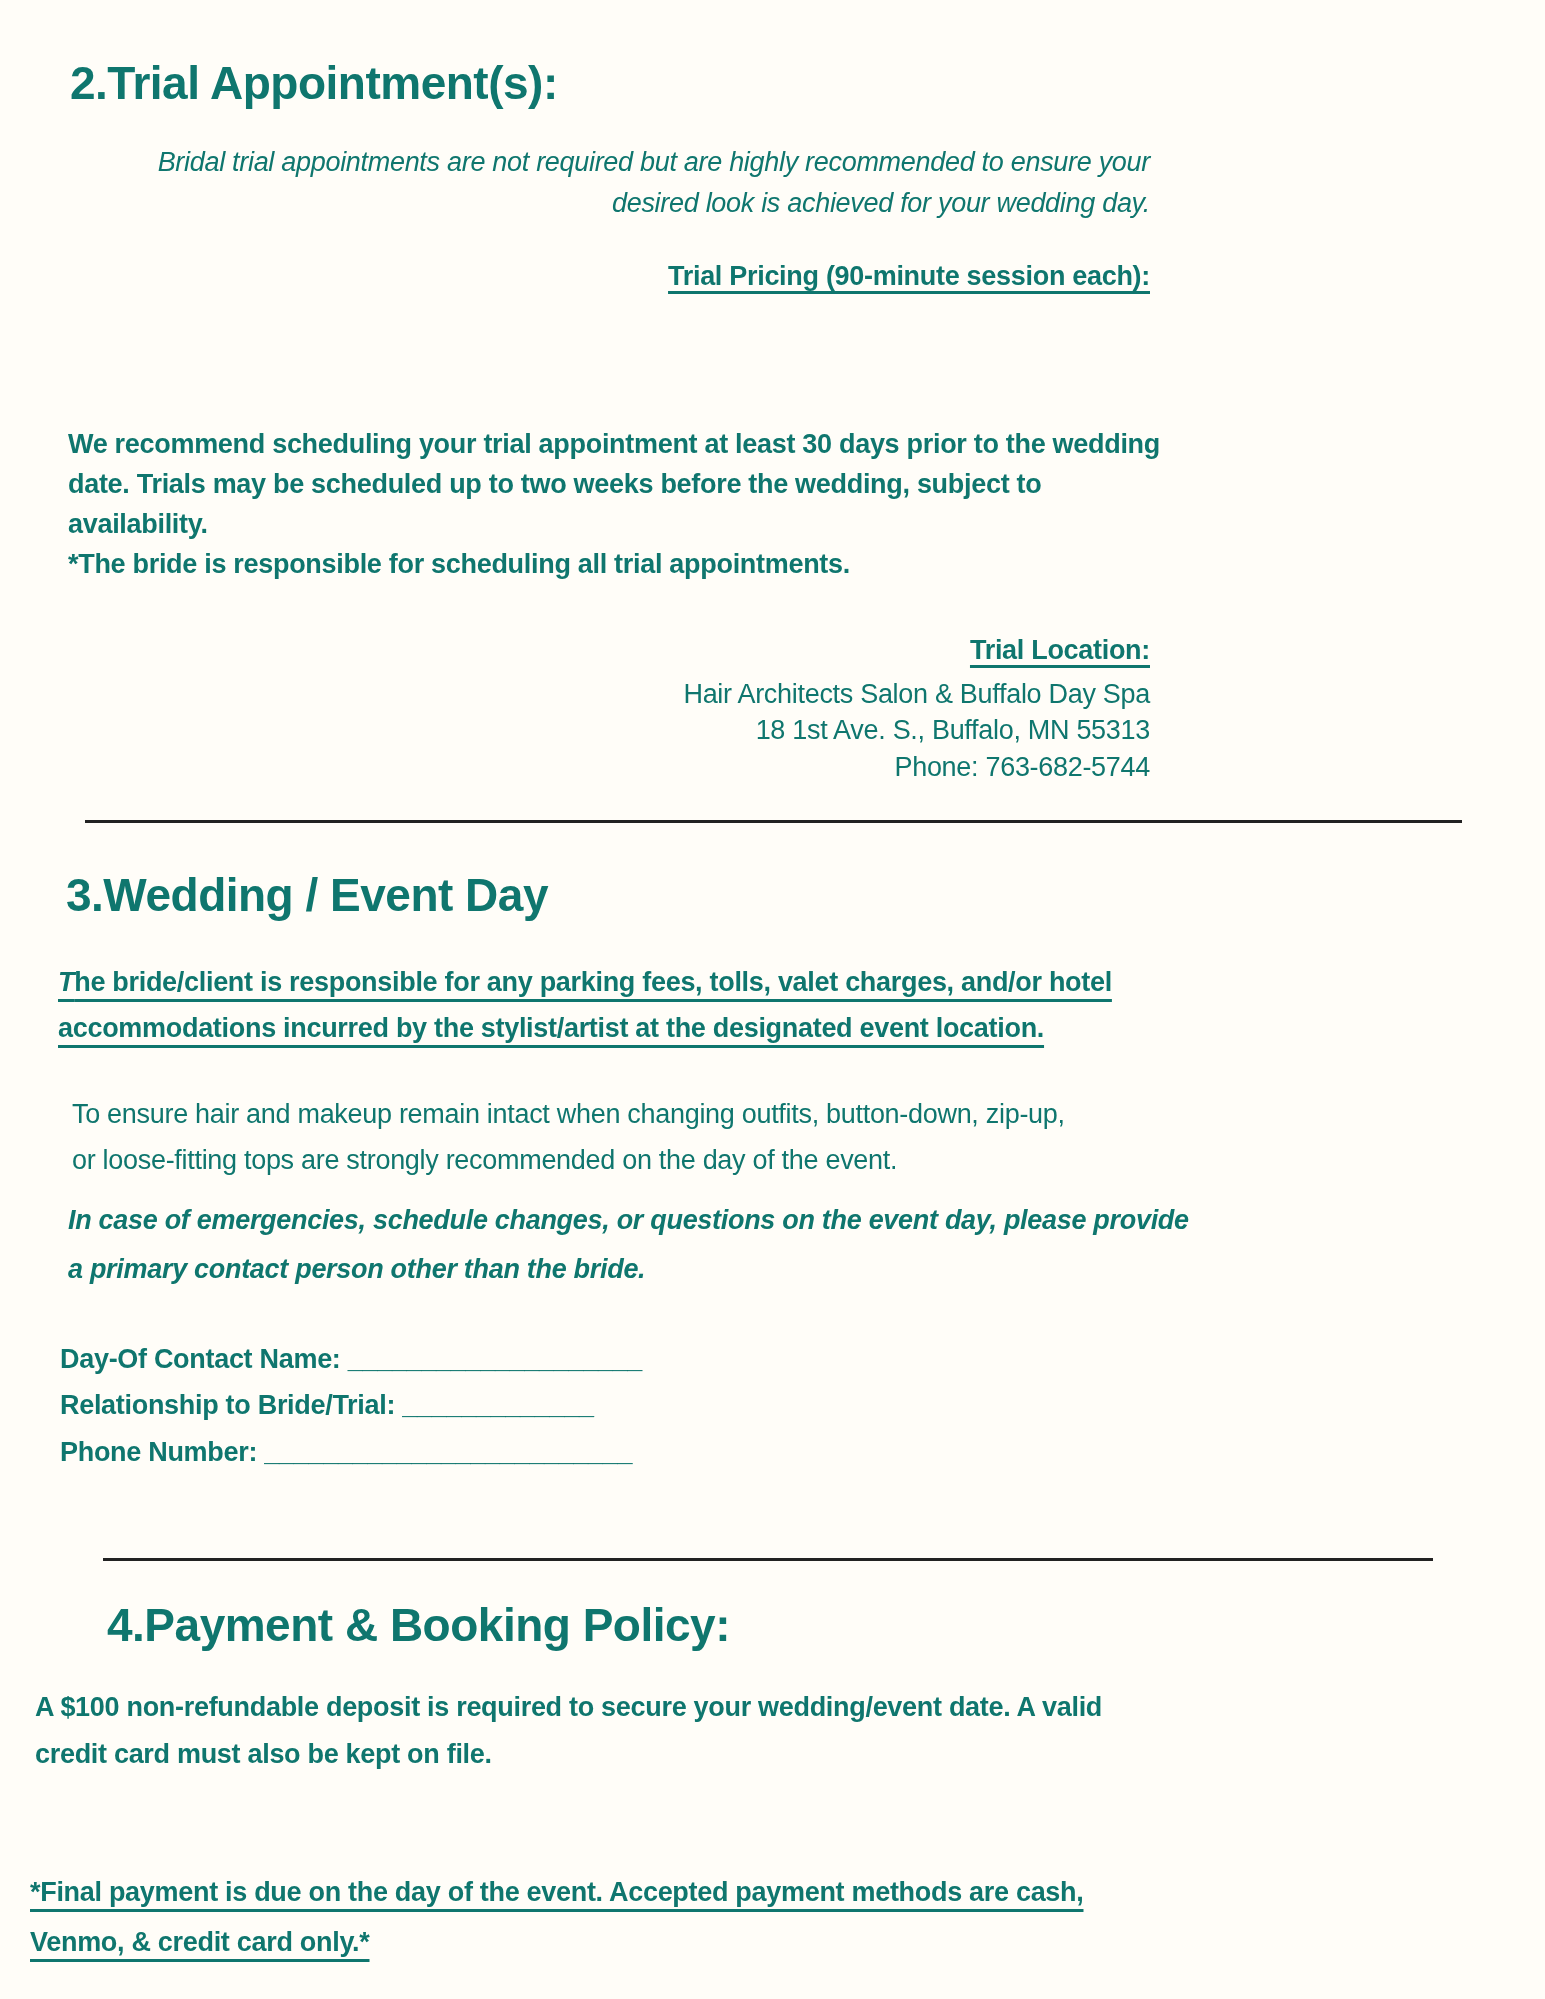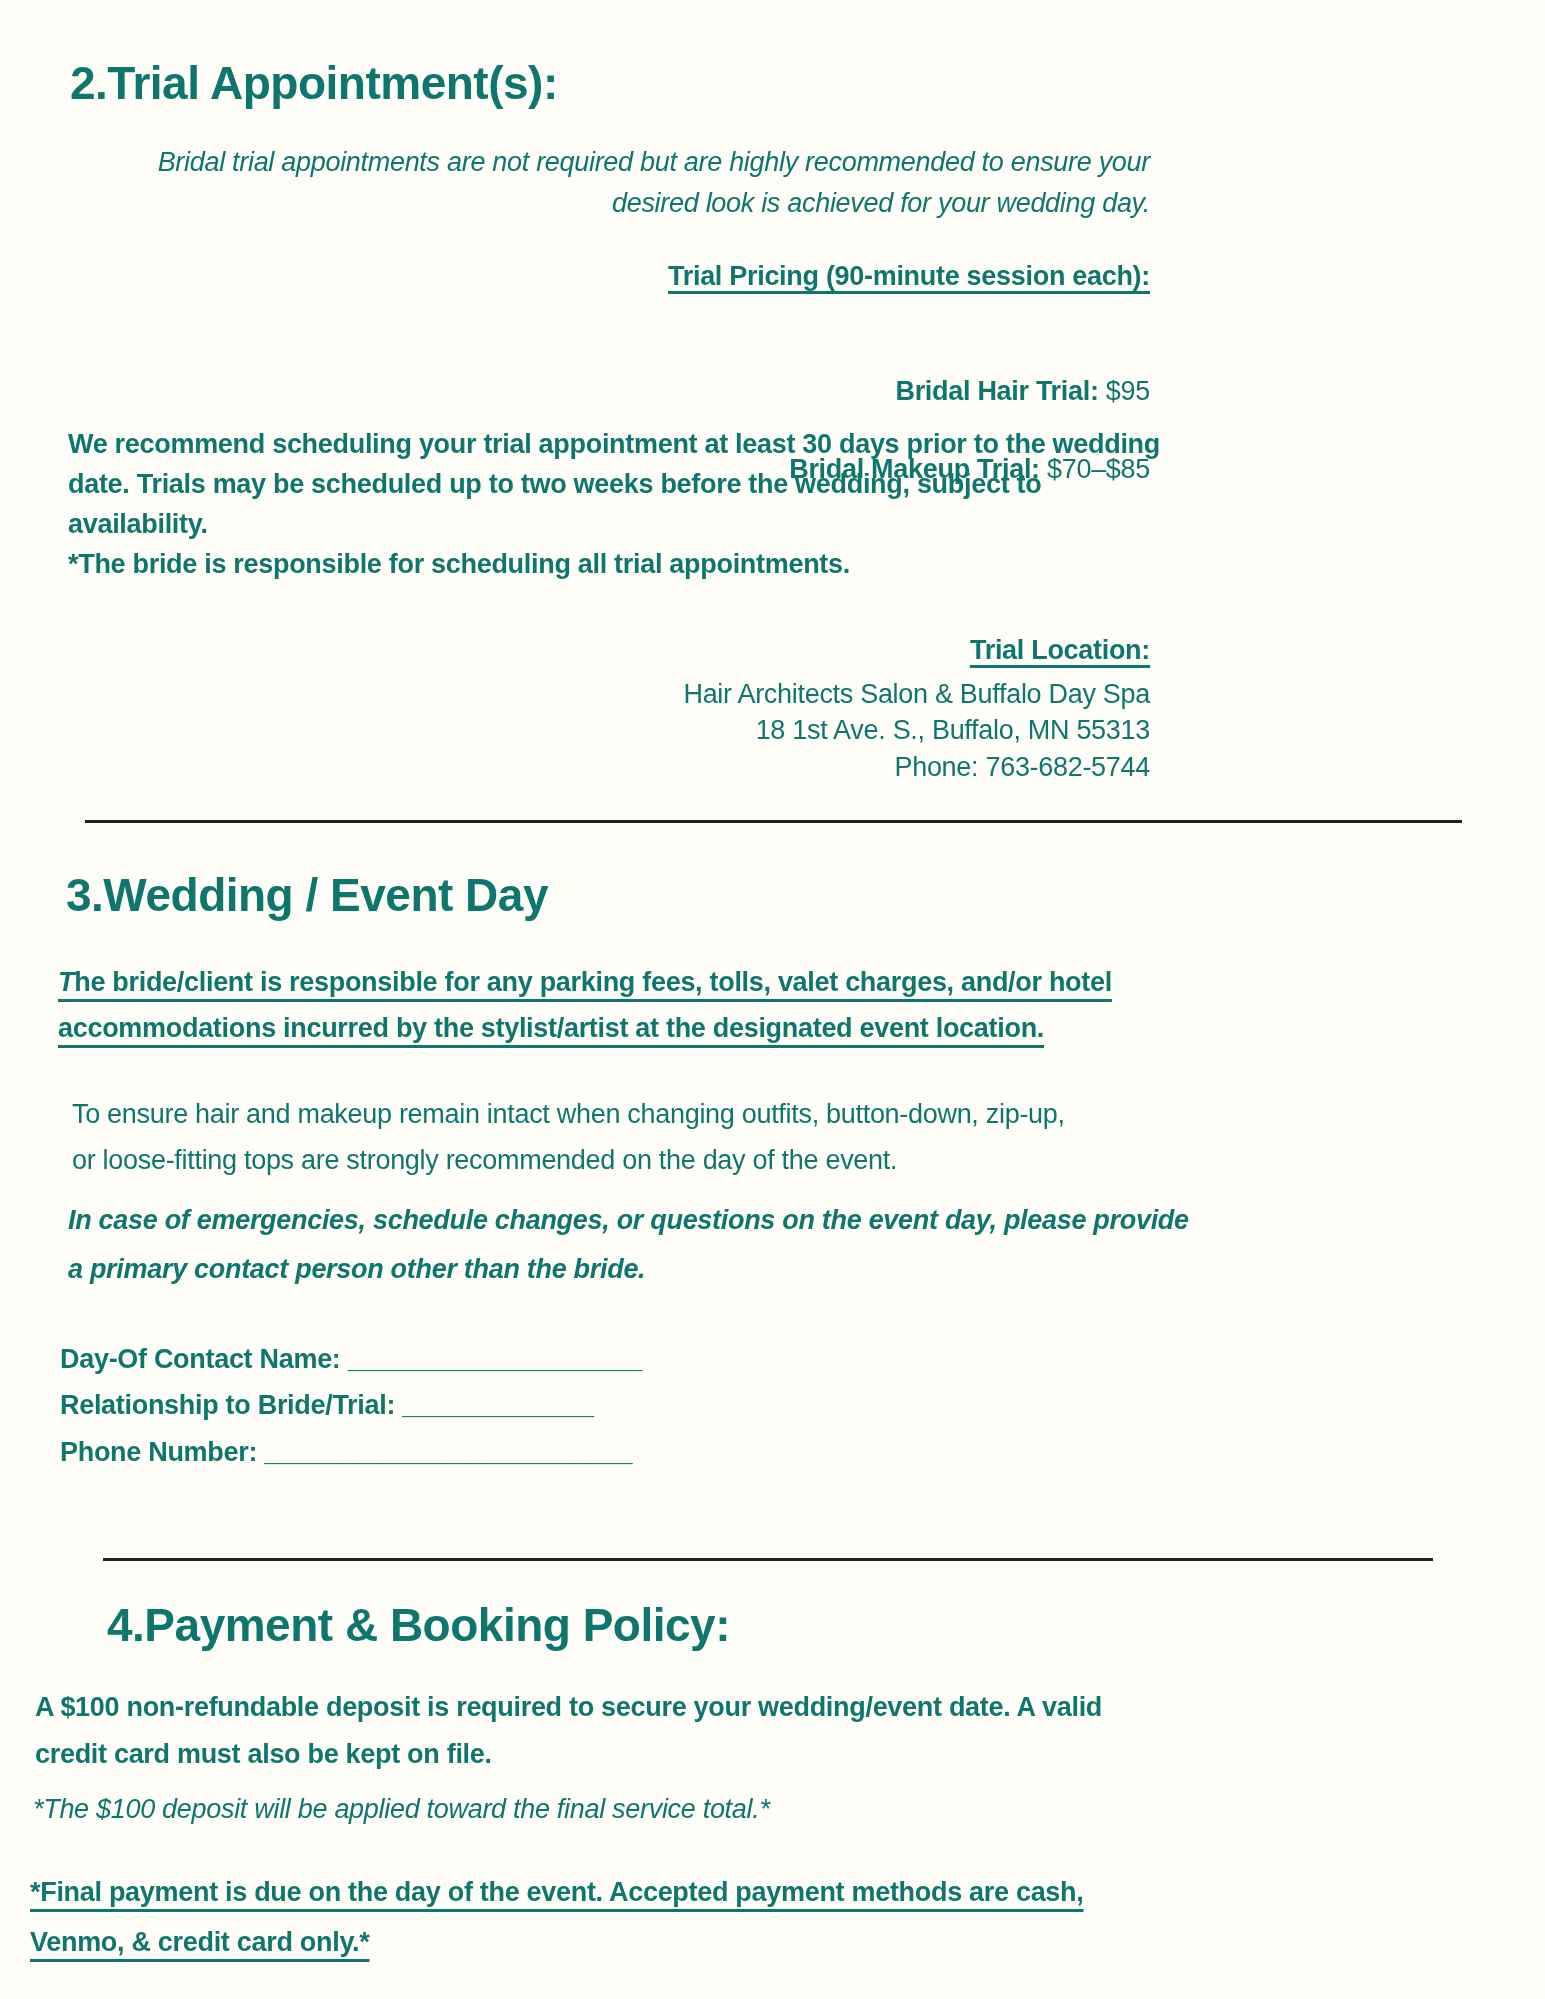--- a/index.html
+++ b/index.html
@@ -38,24 +38,20 @@
 
 <div class="page">
 
   <div class="abs h1" style="left:70px; top:56px;">2.Trial Appointment(s):</div>
 
   <div class="abs body-txt italic center-col" style="top:142px;">Bridal trial appointments are not required but are highly recommended to ensure your
 desired look is achieved for your wedding day.</div>
 
   <div class="abs body-txt bold u-head center-col" style="top:256px;">Trial Pricing (90-minute session each):</div>
 
-  <div class="abs body-txt center-col" style="top:333px; line-height:1.45;">
-    <div><span class="bold">Bridal Hair Trial:</span><span> $95</span></div>
-    <div><span class="bold">Bridal Makeup Trial:</span><span> $70–$85</span></div>
-  </div>
 
   <div class="abs body-txt bold" style="left:68px; top:425px; width:1460px; line-height:1.48;">We recommend scheduling your trial appointment at least 30 days prior to the wedding
 date. Trials may be scheduled up to two weeks before the wedding, subject to
 availability.
 *The bride is responsible for scheduling all trial appointments.</div>
 
   <div class="abs body-txt bold u-head center-col" style="top:630px;">Trial Location:</div>
 
   <div class="abs body-txt center-col" style="top:676px; line-height:1.35;">Hair Architects Salon &amp; Buffalo Day Spa
 18 1st Ave. S., Buffalo, MN 55313
@@ -80,18 +76,17 @@
     <div class="fields-row"><span>Phone Number:</span>&nbsp;<span>_________________________</span></div>
   </div>
 
   <div class="abs hr" style="left:103px; top:1558px; width:1330px;"></div>
 
   <div class="abs h1" style="left:60px; top:1598px;margin-left:47px;">4.Payment &amp; Booking Policy:</div>
 
   <div class="abs body-txt bold looser" style="left:35px; top:1684px; width:1460px;">A $100 non-refundable deposit is required to secure your wedding/event date. A valid
 credit card must also be kept on file.</div>
 
-  <div class="abs body-txt italic" style="left:33px; top:1789px; width:1460px;">*The $100 deposit will be applied toward the final service total.*</div>
 
   <div class="abs body-txt bold u-para" style="left:30px; top:1868px; width:1460px; line-height:1.85;">*Final payment is due on the day of the event. Accepted payment methods are cash,
 Venmo, &amp; credit card only.*</div>
 
 </div>
 
 </body></html>

